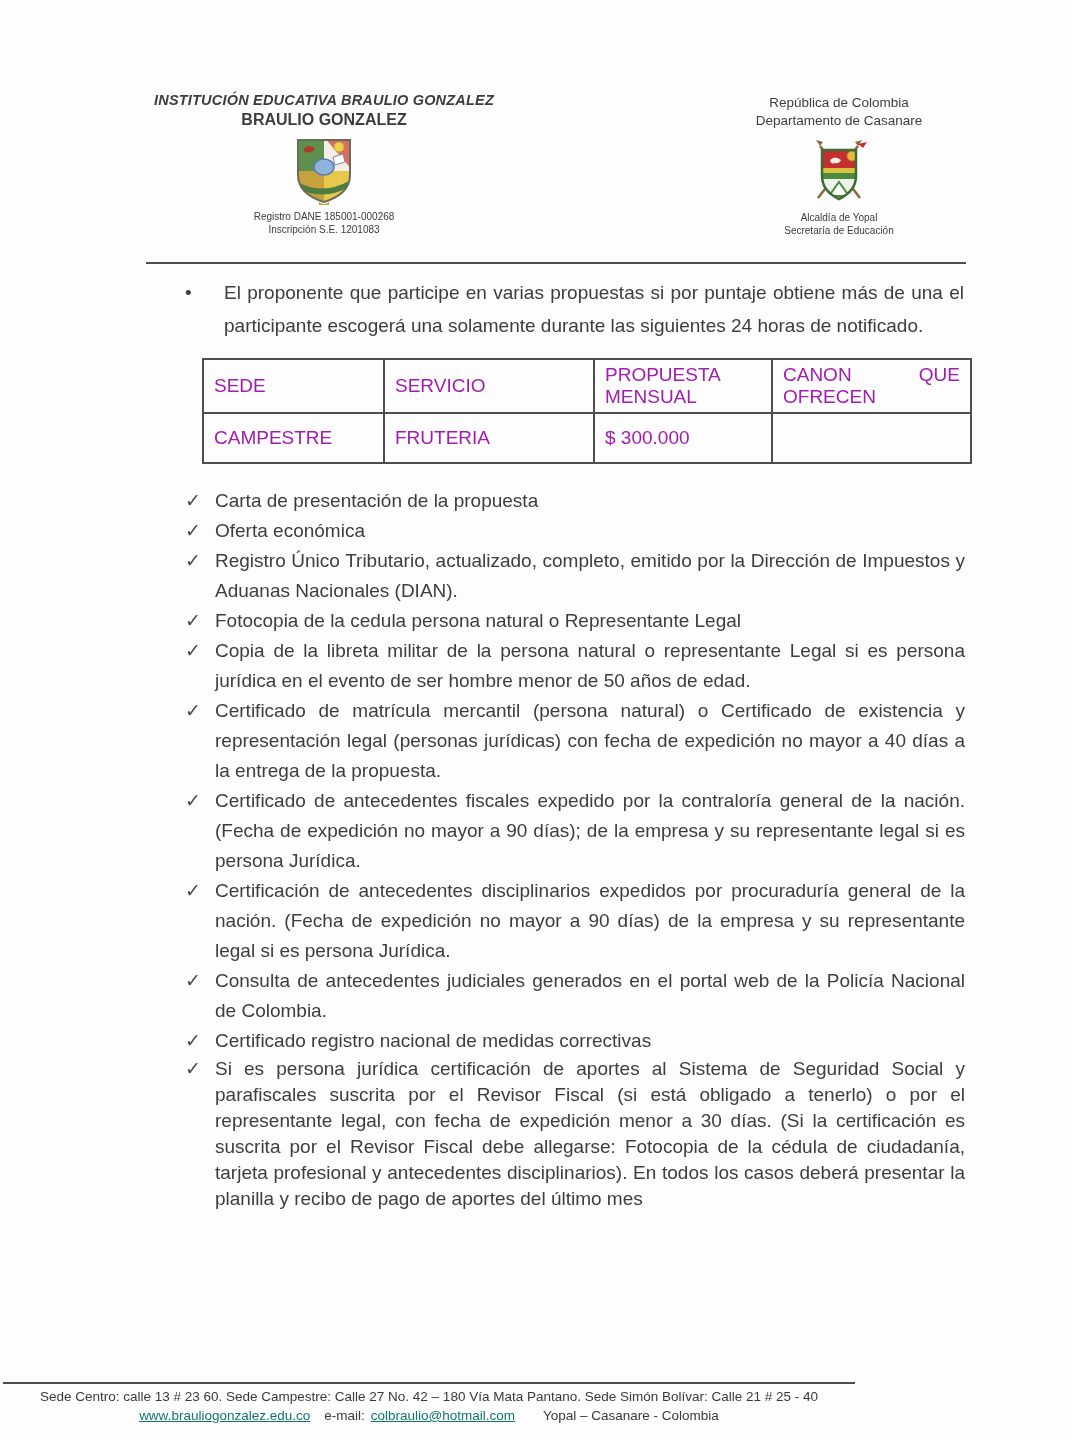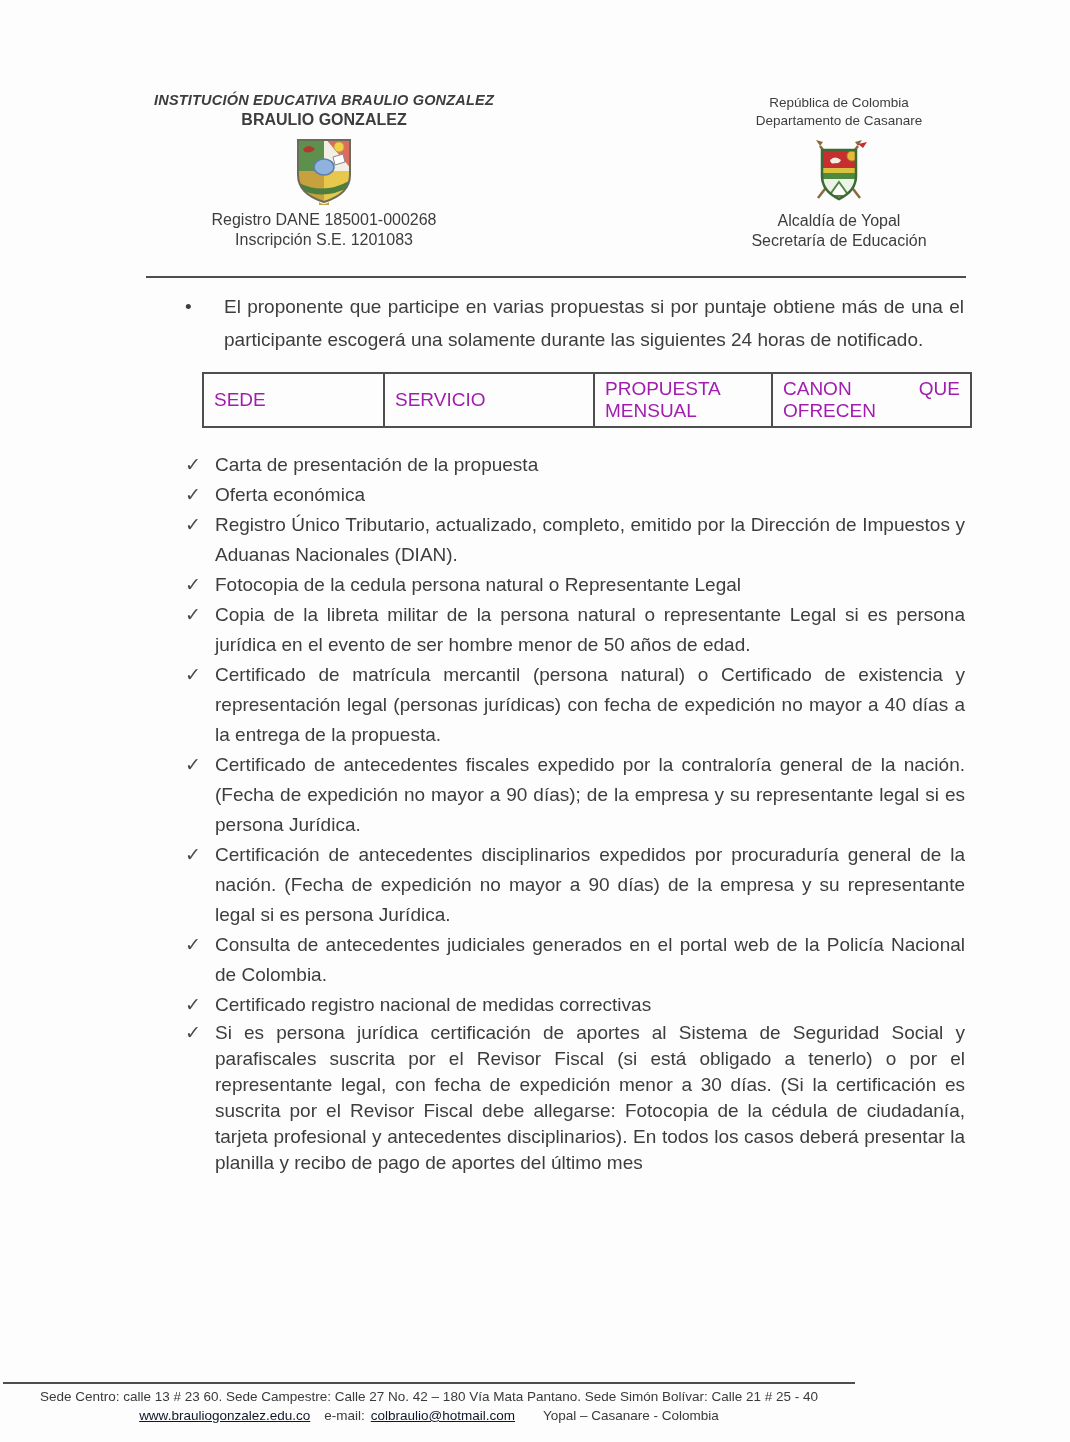--- a/index.html
+++ b/index.html
@@ -16,21 +16,21 @@
     display:flex; justify-content:space-between;
     padding:92px 112px 0 148px;
   }
   .hdr-block { text-align:center; }
   .hdr-left { width:352px; }
   .hdr-right { width:238px;text-align:center; }
   .hdr-title1 { font-size:14.5px; font-weight:bold; font-style:italic; letter-spacing:.2px; }
   .hdr-title2 { font-size:16px; font-weight:bold; margin-top:3px; }
   .hdr-line { font-size:13.5px; margin-top:3px; }
   .crest-wrap { margin:8px auto 6px auto; display:flex; justify-content:center; }
-  .hdr-sub { font-size:16px; margin-top:2px; }
+  .hdr-sub { font-size:10px; margin-top:2px; }
 
   .divider {
     margin:26px 0 0 146px; width:820px; height:0;
     border-top:2px solid #4e4e4e;
   }
 
   
   .content { margin:12px 105px 0 185px; width:780px; }
 
   .intro { display:flex; font-size:19px; line-height:33px; }
@@ -58,21 +58,21 @@
   .check-item .txt { width:750px; text-align:justify; }
   .check-item.tight { line-height:26px; }
 
   
   .footer {
     position:absolute; left:0; top:1382px; width:858px; text-align:center;
   }
   .footer-rule { margin:0 auto; width:852px; border-top:2px solid #4e4e4e; }
   .footer-line1 { margin-top:5px; font-size:13.5px; color:#3a3a3a; }
   .footer-line2 { margin-top:4px; font-size:13.5px; color:#3a3a3a; }
-  .footer-line2 a { color:#0f172a; text-decoration:underline; }
+  .footer-line2 a { color:#0f766e; text-decoration:underline; }
   .footer-line2 .sep { display:inline-block; width:14px; }
   .footer-line2 .sep-sm { display:inline-block; width:6px; }
 </style>
 </head>
 <body>
 
 <div class="page">
 
   <div class="header">
 
@@ -158,20 +158,26 @@
       </colgroup>
       <thead>
         <tr>
           <th>SEDE</th>
           <th>SERVICIO</th>
           <th>PROPUESTA MENSUAL</th>
           <th>CANON QUE OFRECEN</th>
         </tr>
       </thead>
       <tbody>
+        <tr>
+          <td>CAMPESTRE</td>
+          <td>FRUTERIA</td>
+          <td>$ 300.000</td>
+          <td></td>
+        </tr>
       </tbody>
     </table>
 
 
     <div class="checklist">
       <div class="check-item">
         <span class="mark">✓</span>
         <span class="txt">Carta de presentación de la propuesta</span>
       </div>
       <div class="check-item">

